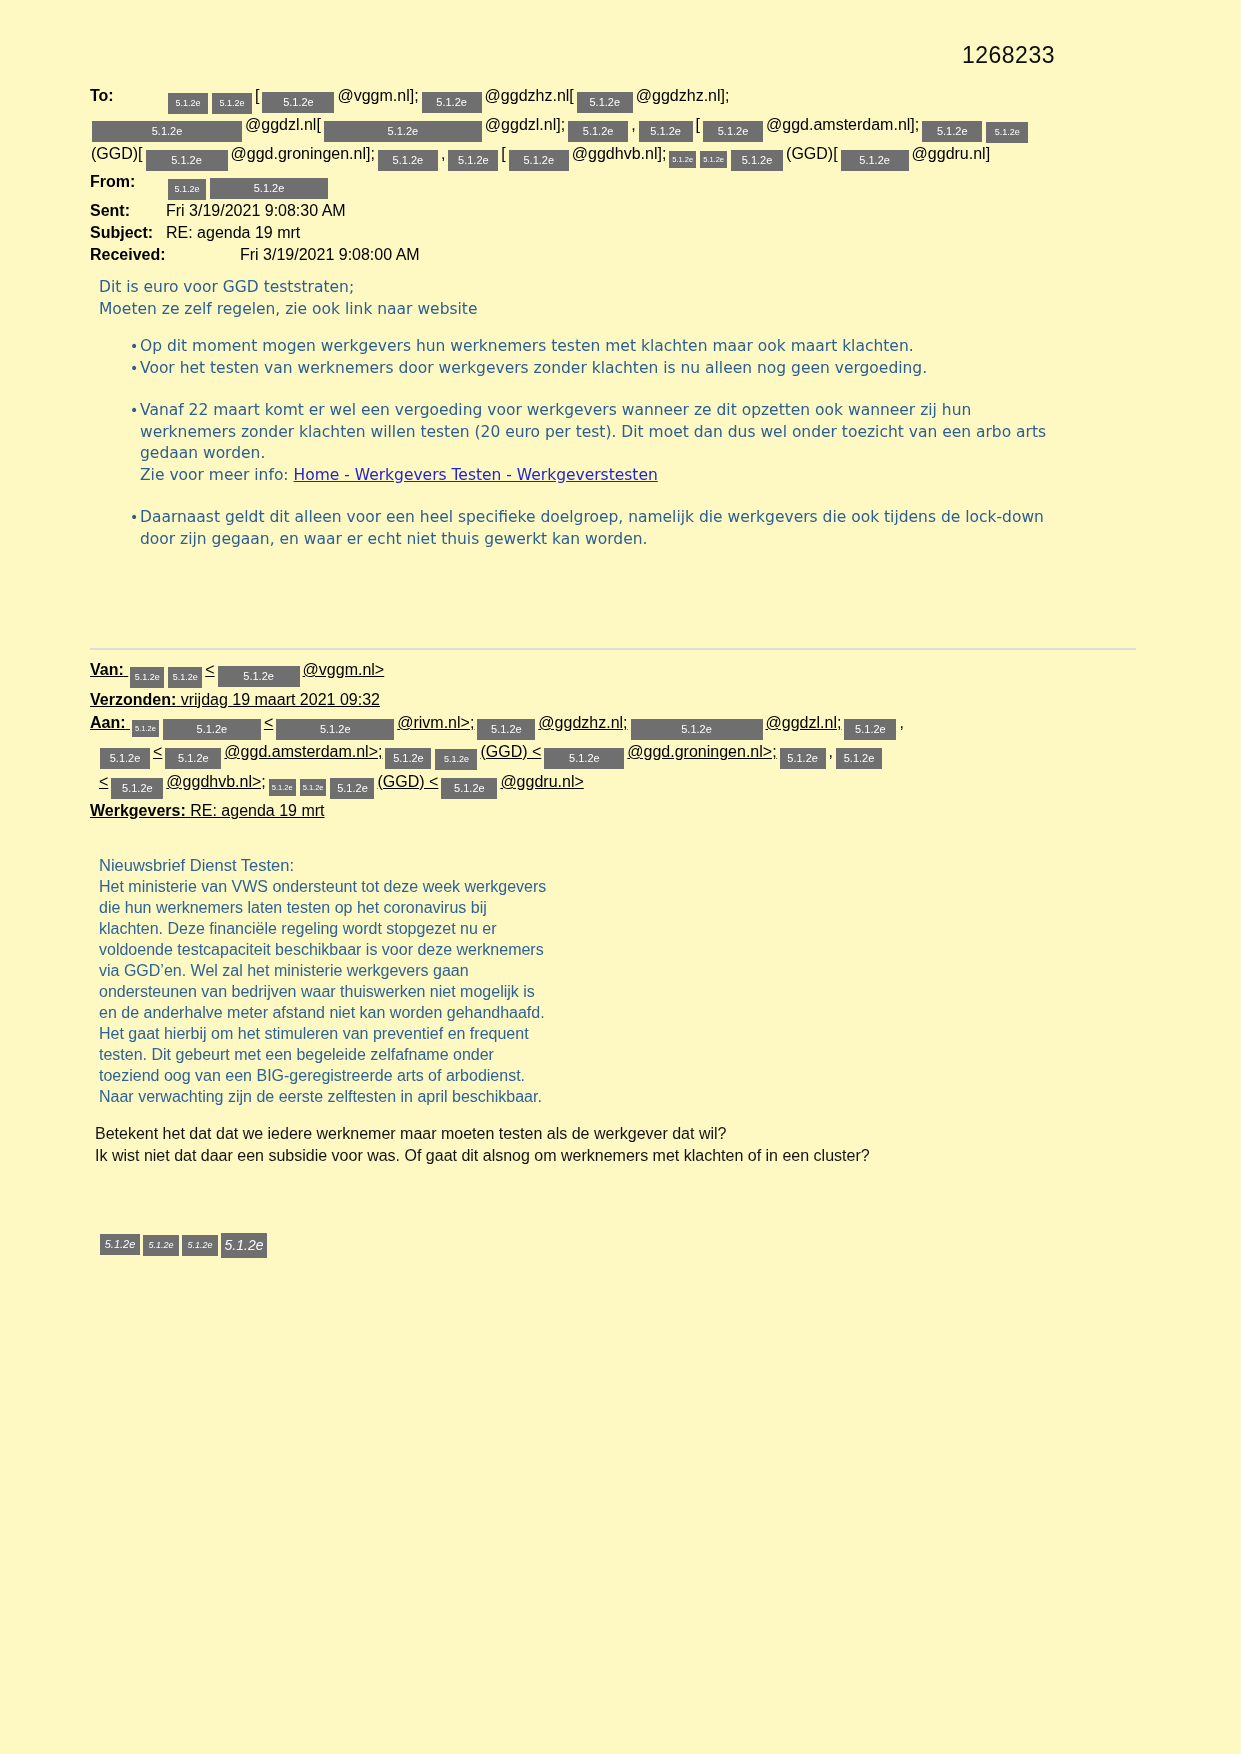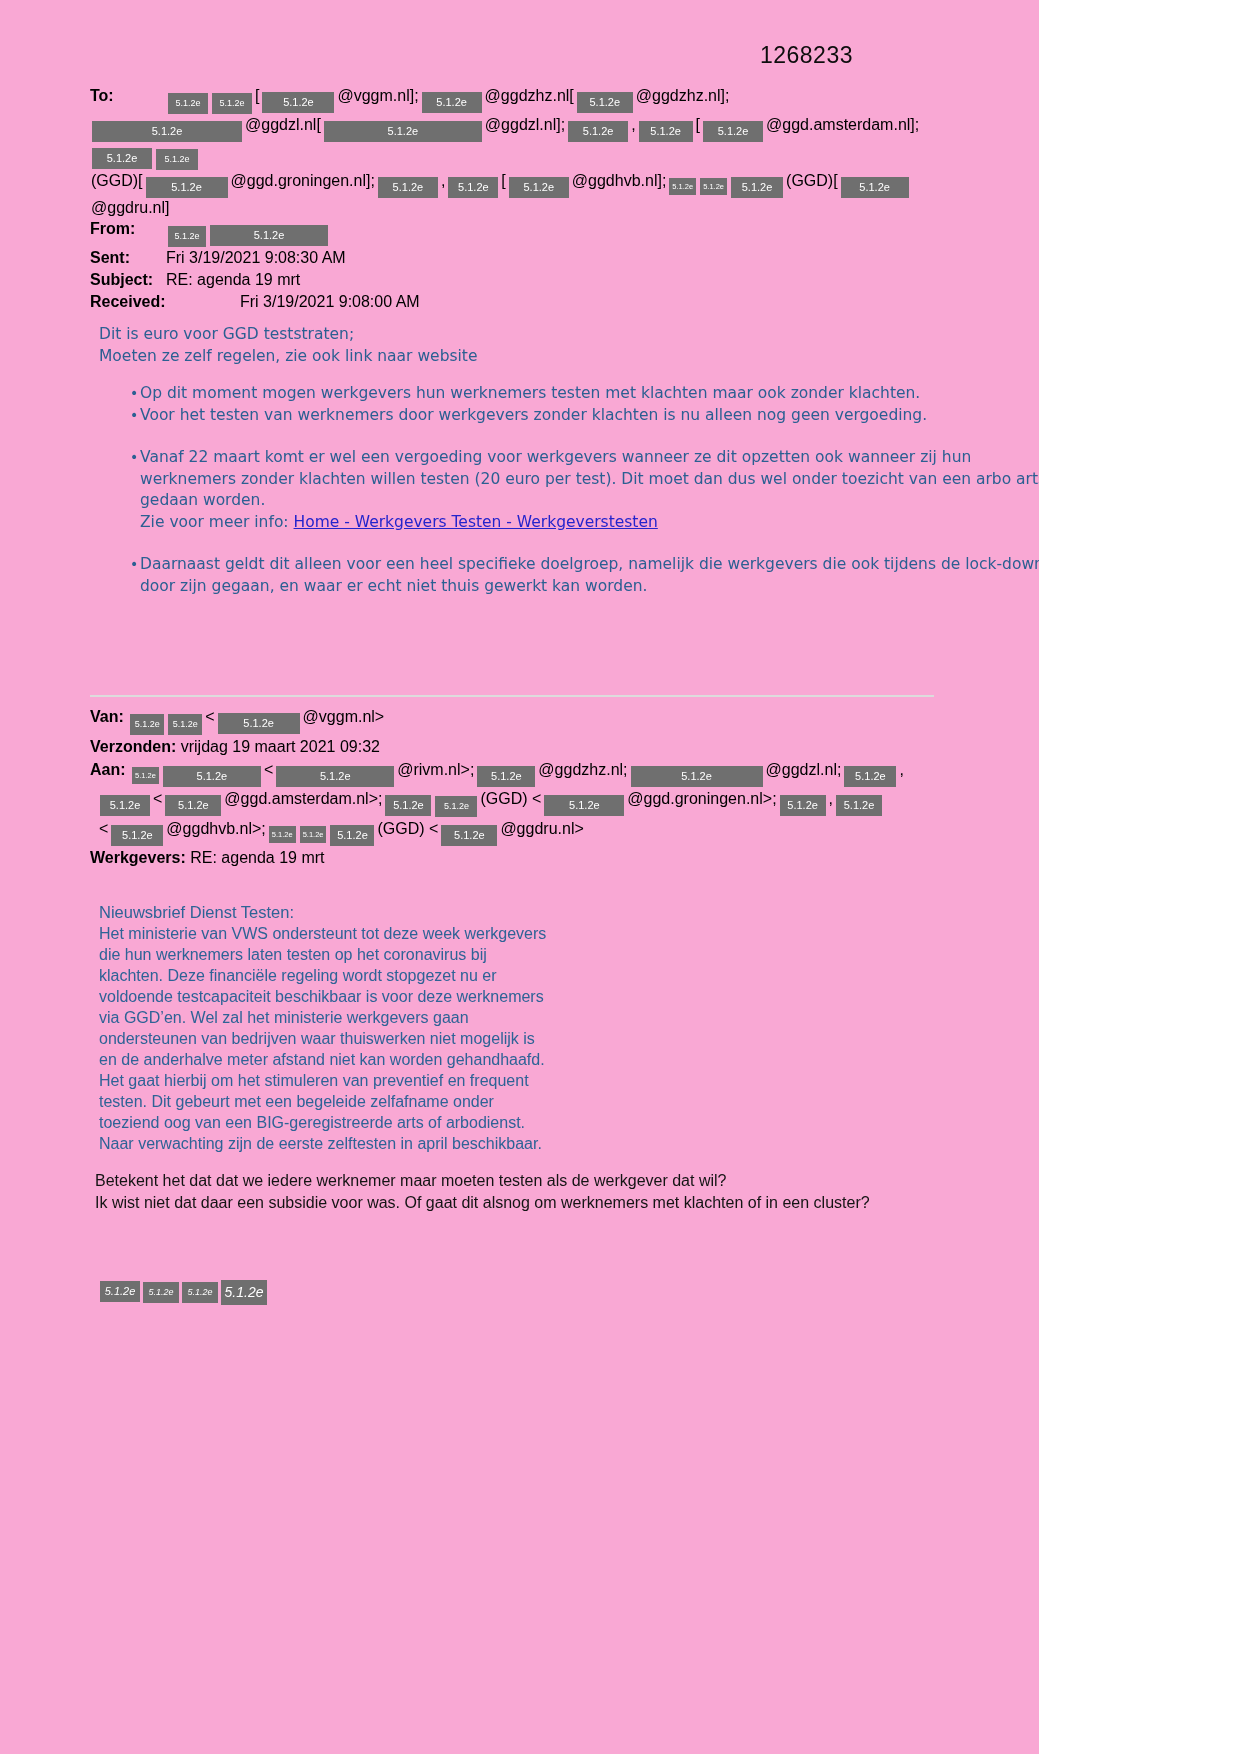--- a/index.html
+++ b/index.html
@@ -1,20 +1,20 @@
 <!DOCTYPE html>
 <html><head>
 <meta charset="utf-8">
 <style>
   * { margin:0; padding:0; box-sizing:border-box; }
   html,body { background:#ffffff; }
   .page {
     position:relative;
-    width:1039px; height:1754px;
-    background:#f9a8d4;
+    width:1241px; height:1754px;
+    background:#fef9c3;
     font-family:"Liberation Sans", sans-serif;
     color:#000000;
     overflow:hidden;
   }
   .doc-number {
     position:absolute; top:42px; right:186px;
     font-size:23px; letter-spacing:0.5px; color:#0d0d0d;
   }
 
   
@@ -51,21 +51,21 @@
   .bgap { height:21px; }
   .link { color:#2424cc; text-decoration:underline; cursor:pointer; }
 
   
   .divider {
     border:none; border-top:2px solid #dcdcdc;
     margin:98px 105px 0 90px;
   }
 
   
-  .quoted-header { margin:8px 60px 3px 90px; font-size:16px; line-height:23px; color:#000; }
+  .quoted-header { margin:8px 60px 3px 90px; font-size:16px; line-height:23px; color:#000;text-decoration:underline; }
   .qlabel { font-weight:bold; }
   .qcont { margin-left:8px; }
 
   
   .newsletter { margin-left:99px; color:#2e6396; }
   .nl-intro { margin-top:34px; font-size:16.5px; }
   .nl-heading { margin-top:28px; font-size:16.5px; font-weight:bold; }
   .nl-body { width:452px; margin-top:1px; font-size:16px; line-height:21px; }
 
   
@@ -104,21 +104,21 @@
   </div>
 
   <div class="intro">
     <div>Dit is euro voor GGD teststraten;</div>
     <div>Moeten ze zelf regelen, zie ook link naar website</div>
   </div>
 
   <div class="bullets">
     <div class="bullet">
       <span class="bmark">•</span>
-      <span>Op dit moment mogen werkgevers hun werknemers testen met klachten maar ook zonder klachten.</span>
+      <span>Op dit moment mogen werkgevers hun werknemers testen met klachten maar ook maart klachten.</span>
     </div>
     <div class="bullet">
       <span class="bmark">•</span>
       <span>Voor het testen van werknemers door werkgevers zonder klachten is nu alleen nog geen vergoeding.</span>
     </div>
     <div class="bgap"></div>
     <div class="bullet">
       <span class="bmark">•</span>
       <span>Vanaf 22 maart komt er wel een vergoeding voor werkgevers wanneer ze dit opzetten ook wanneer zij hun werknemers zonder klachten willen testen (20 euro per test). Dit moet dan dus wel onder toezicht van een arbo arts gedaan worden.</span>
       <div>

